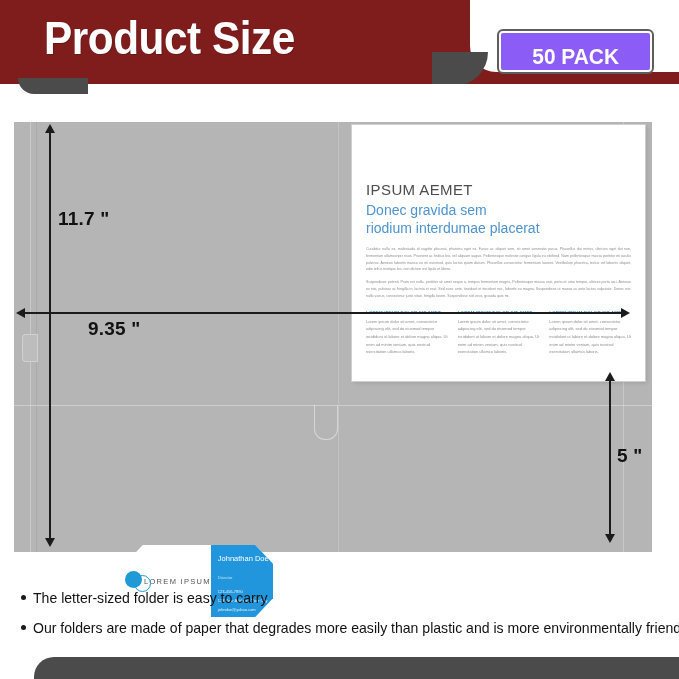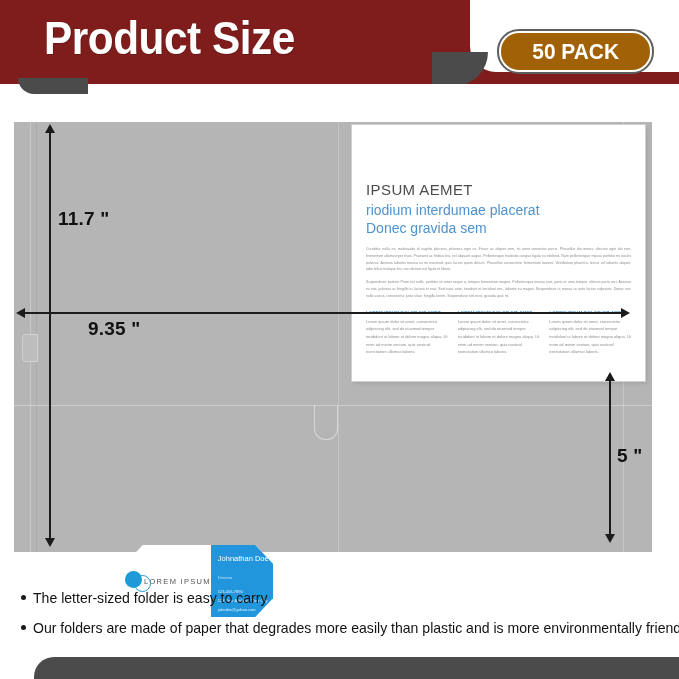--- a/index.html
+++ b/index.html
@@ -58,26 +58,26 @@
     transform-origin: left top;
     text-shadow: 1px 1px 0 rgba(0,0,0,0.18);
     white-space: nowrap;
   }
   #pack-badge {
     position: absolute;
     left: 499px;
     top: 31px;
     width: 149px;
     height: 37px;
-    background: #a16207;
+    background: #8b5cf6;
     border: 2px solid #ffffff;
     outline: 2px solid #5e5e5e;
-    border-radius: 20px;
-    display: flex;
-    align-items: center;
+    border-radius: 4px;
+    display: flex;
+    align-items: flex-end;
     justify-content: center;
   }
   #pack-badge-label {
     color: #ffffff;
     font-size: 22px;
     font-weight: bold;
     letter-spacing: 0px;
     transform: scaleX(0.95);
     white-space: nowrap;
   }
@@ -420,22 +420,22 @@
   <div class="spine" id="spine-right"></div>
   <div id="center-fold"></div>
   <div id="left-tab"></div>
   <div class="pocket-edge" id="pocket-edge-left"></div>
   <div class="pocket-edge" id="pocket-edge-right"></div>
   <div class="thumb-notch" id="thumb-notch-left"></div>
 
   <div id="paper">
     <div id="paper-inner">
       <div id="doc-title">IPSUM AEMET</div>
+      <div class="doc-sub">Donec gravida sem</div>
       <div class="doc-sub">riodium interdumae placerat</div>
-      <div class="doc-sub">Donec gravida sem</div>
       <div class="doc-body">Curabitur nulla ex, malesuada id sagittis placerat, pharetra eget ex. Fusce ac aliquet sem, sit amet venenatis purus. Phasellus dui metus, ultricies eget dui non, fermentum ullamcorper risus. Praesent ac finibus leo, vel aliquam augue. Pellentesque molestie congue ligula eu eleifend. Nam pellentesque massa porttitor mi iaculis pulvinar. Aenean lobortis massa eu mi euismod, quis luctus quam dictum. Phasellus consectetur fermentum laoreet. Vestibulum pharetra, lectus vel lobortis aliquet, odio tellus tristique leo, non dictum est ligula et libero.</div>
       <div class="doc-body">Suspendisse potenti. Proin est nulla, porttitor sit amet neque a, tempus fermentum magna. Pellentesque massa erat, porta et urna tempor, ultrices porta orci. Aenean ex nisi, pulvinar ac fringilla in, lacinia et erat. Sed nunc ante, tincidunt et tincidunt nec, lobortis eu magna. Suspendisse ut massa ac ante luctus vulputate. Donec nec nulla varius, consectetur justo vitae, fringilla lorem. Suspendisse nisl eros, gravida quis mi.</div>
       <div id="doc-columns">
         <div class="doc-col">
           <div class="doc-col-head">LOREM IPSUM DOLOR SIT AMET</div>
           <div class="doc-col-body">Lorem ipsum dolor sit amet, consectetur adipiscing elit, sed do eiusmod tempor incididunt ut labore et dolore magna aliqua. Ut enim ad minim veniam, quis nostrud exercitation ullamco laboris.</div>
         </div>
         <div class="doc-col">
           <div class="doc-col-head">LOREM IPSUM DOLOR SIT AMET</div>
           <div class="doc-col-body">Lorem ipsum dolor sit amet, consectetur adipiscing elit, sed do eiusmod tempor incididunt ut labore et dolore magna aliqua. Ut enim ad minim veniam, quis nostrud exercitation ullamco laboris.</div>

